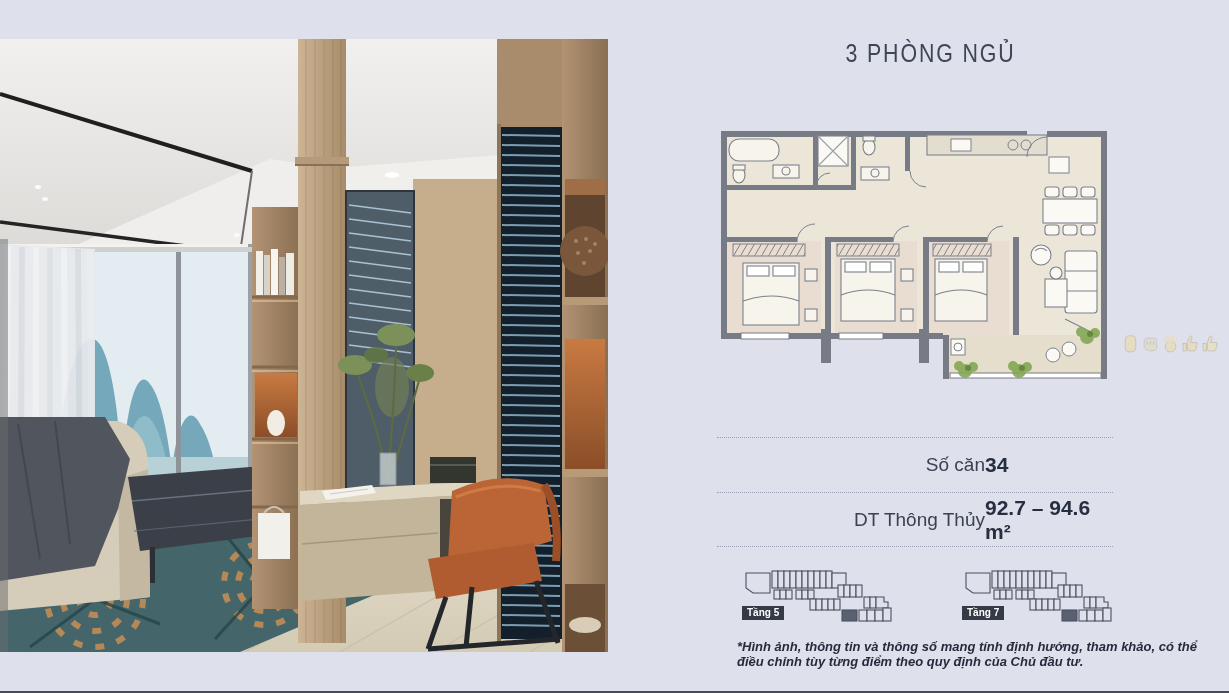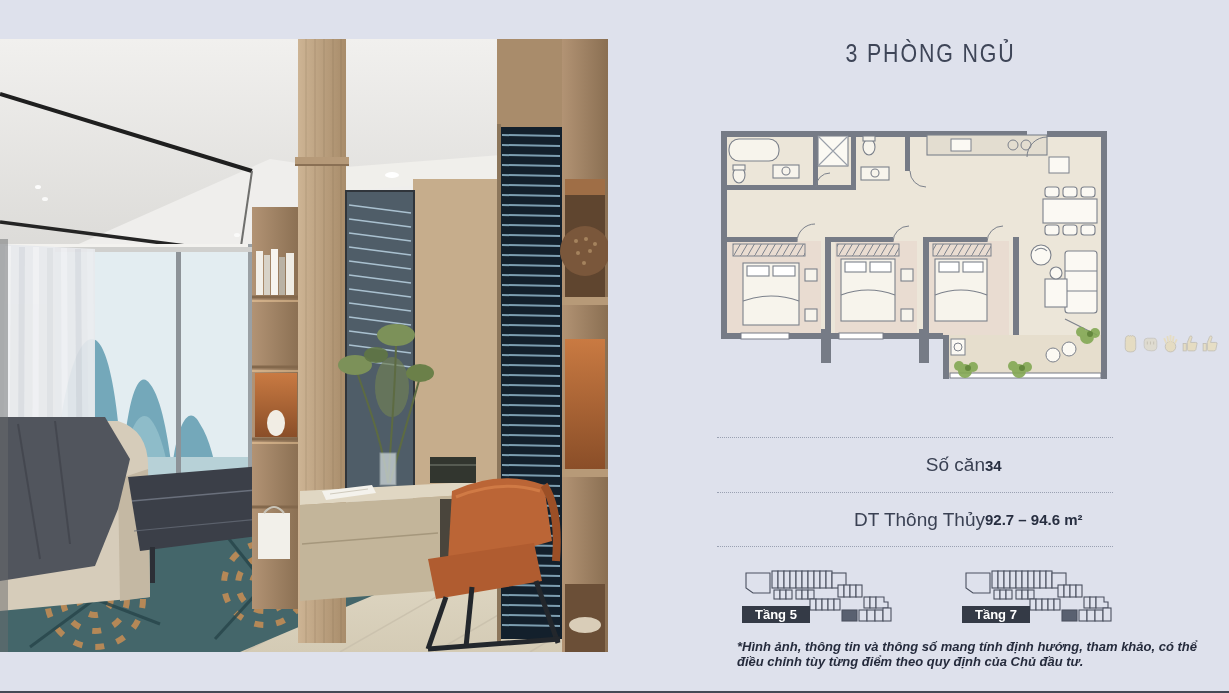--- a/index.html
+++ b/index.html
@@ -23,27 +23,27 @@
   .title span{display:inline-block;transform:scale(0.93,1.12);}
   .floorplan{position:absolute;left:713px;top:123px;width:400px;height:275px;}
   .reactions{position:absolute;left:1122px;top:334px;display:flex;gap:3px;opacity:.55;}
   .details{position:absolute;left:717px;top:437px;width:396px;}
   .detail-row{
     display:flex;align-items:center;height:55px;
     border-top:1px dotted #9aa1b2;padding-left:23px;box-sizing:border-box;
   }
   .detail-row:last-child{border-bottom:1px dotted #9aa1b2;}
   .detail-label{flex:1;font-size:19px;color:#3a4153;text-align:right;}
-  .detail-value{width:128px;font-size:15px;font-weight:bold;color:#272e40;}
+  .detail-value{width:128px;font-size:21px;font-weight:bold;color:#272e40;}
   .diagram{position:absolute;width:160px;height:64px;}
   .diagram-t5{left:738px;top:560px;}
   .diagram-t7{left:958px;top:560px;}
   .diagram .badge{
     position:absolute;left:4px;top:46px;background:#343a46;color:#ffffff;
-    font-size:13px;font-weight:bold;padding:2px 13px;line-height:1;
+    font-size:10px;font-weight:bold;padding:2px 5px;line-height:1;
   }
   .disclaimer{
     position:absolute;left:737px;top:639px;width:470px;
     font-size:13px;font-weight:bold;font-style:italic;color:#252b3c;
   }
 </style>
 </head>
 <body>
 
 <div class="page">

